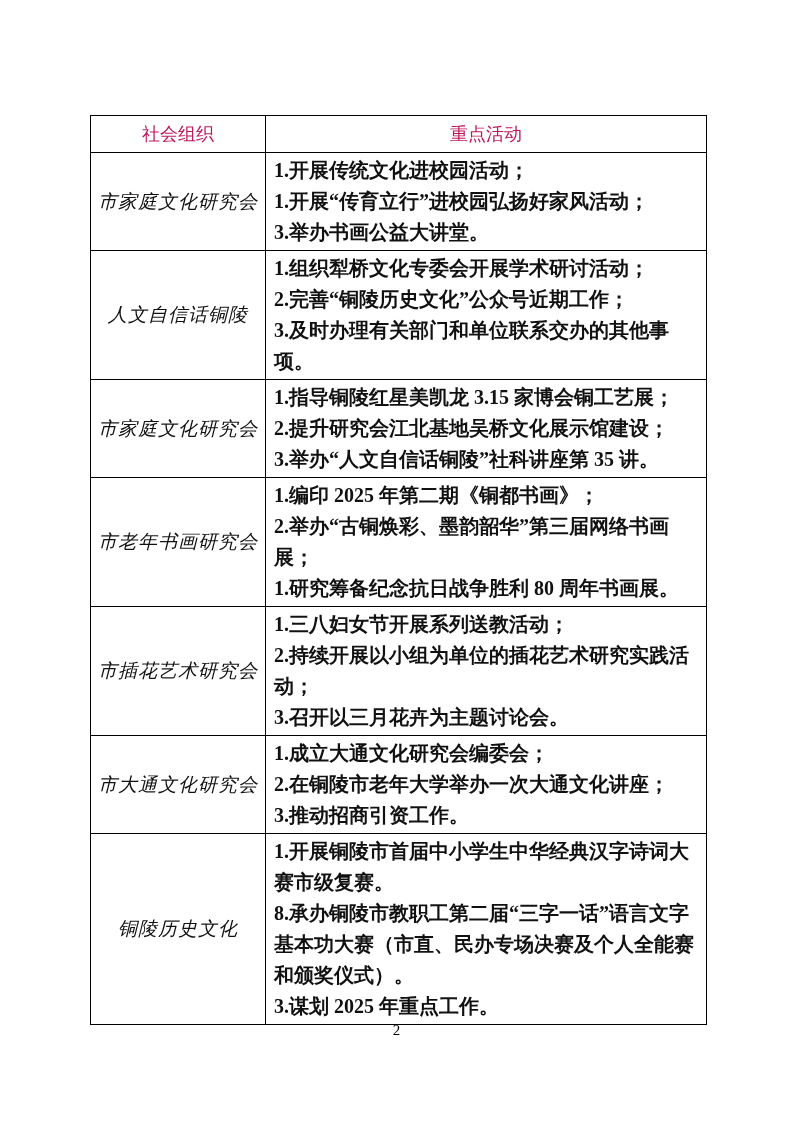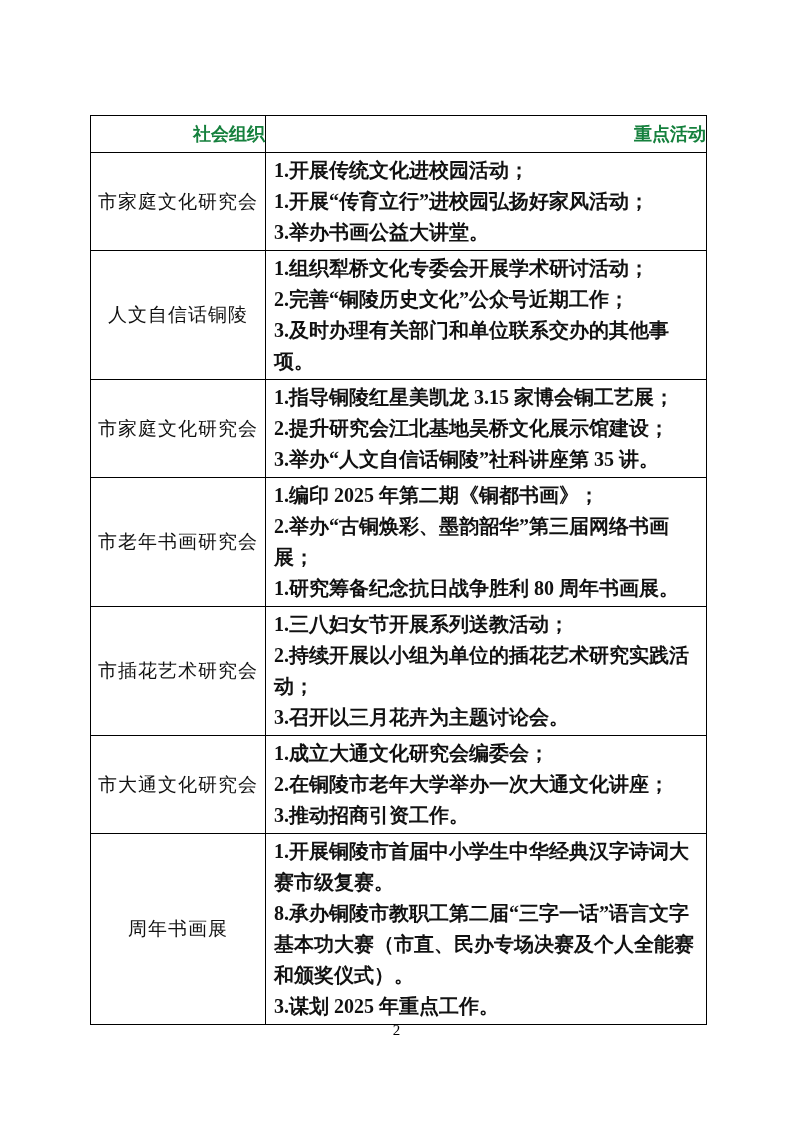--- a/index.html
+++ b/index.html
@@ -26,32 +26,33 @@
   }
   table.activities th,
   table.activities td {
     border: 1px solid #000000;
   }
   col.c-org { width: 175px; }
   col.c-act { width: 441px; }
   tr.hdr { height: 37px; }
   th.hcell {
     font-family: "Liberation Sans", "DejaVu Sans", sans-serif;
-    font-weight: bold;
+    font-weight: normal;
     font-size: 18px;
-    text-align: right;
+    text-align: center;
     vertical-align: middle;
-    color: #15803d;
+    color: #be185d;
   }
   td.org {
     text-align: center;
     vertical-align: middle;
     font-size: 19px;
     letter-spacing: 1px;
     padding: 2px;
+    font-style: italic;
   }
   td.act {
     vertical-align: middle;
     padding: 2px 5px 2px 8px;
     font-weight: bold;
   }
   td.act p {
     font-size: 20px;
     line-height: 31px;
     text-align: left;
@@ -133,21 +134,21 @@
       </tr>
       <tr class="r3f">
         <td class="org">市大通文化研究会</td>
         <td class="act">
           <p>1.成立大通文化研究会编委会；</p>
           <p>2.在铜陵市老年大学举办一次大通文化讲座；</p>
           <p>3.推动招商引资工作。</p>
         </td>
       </tr>
       <tr class="r6">
-        <td class="org">周年书画展</td>
+        <td class="org">铜陵历史文化</td>
         <td class="act">
           <p>1.开展铜陵市首届中小学生中华经典汉字诗词大赛市级复赛。</p>
           <p>8.承办铜陵市教职工第二届“三字一话”语言文字基本功大赛（市直、民办专场决赛及个人全能赛和颁奖仪式）。</p>
           <p>3.谋划 2025 年重点工作。</p>
         </td>
       </tr>
     </tbody>
   </table>
 
   <div class="page-number">2</div>

